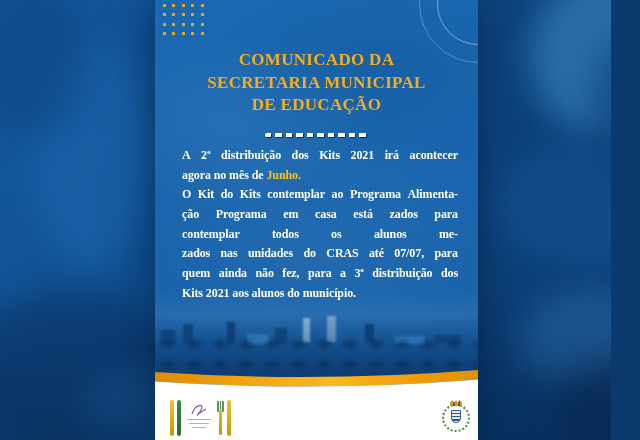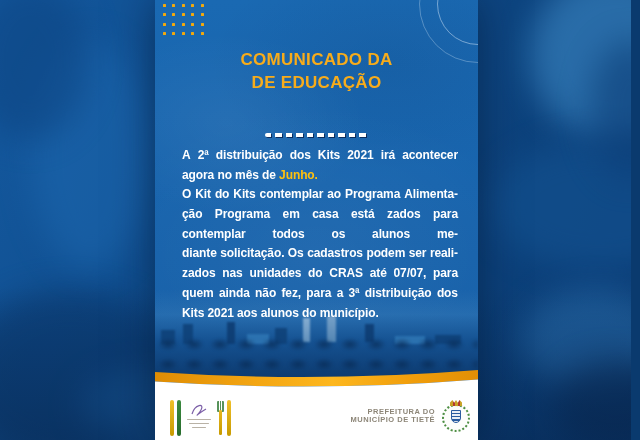--- a/index.html
+++ b/index.html
@@ -1,18 +1,18 @@
 <!DOCTYPE html>
 <html><head>
 <meta charset="utf-8">
 <style>
   html,body{margin:0;padding:0;background:#0a3a6e;}
   #stage{position:relative;width:611px;height:440px;overflow:hidden;
-         font-family:Liberation Sans, sans-serif;
-         background:linear-gradient(115deg,#14599f 0%,#0f4c8c 38%,#0d447f 62%,#0a3a72 100%);padding-left:20px;}
+         font-family:Liberation Serif, serif;
+         background:linear-gradient(115deg,#14599f 0%,#0f4c8c 38%,#0d447f 62%,#0a3a72 100%);}
   .blob{position:absolute;border-radius:50%;filter:blur(16px);}
   .b1{left:530px;top:-30px;width:170px;height:170px;background:#4190cd;opacity:.55;}
   .b2{left:490px;top:140px;width:220px;height:130px;background:#124f8d;opacity:.75;}
   .b3{left:520px;top:290px;width:150px;height:100px;background:#2e76b6;opacity:.5;}
   .b4{left:555px;top:360px;width:120px;height:90px;background:#0a2f5d;opacity:.7;}
   .b5{left:-40px;top:290px;width:220px;height:170px;background:#0b3a70;opacity:.7;}
   .b6{left:30px;top:40px;width:120px;height:230px;background:#1e6ab2;opacity:.5;}
   .b7{left:80px;top:370px;width:140px;height:70px;background:#1b63a9;opacity:.5;}
   .b8{left:590px;top:40px;width:80px;height:140px;background:#0c3e78;opacity:.6;}
   .b9{left:-30px;top:-20px;width:120px;height:160px;background:#0d4583;opacity:.6;}
@@ -131,20 +131,21 @@
         <i style="left: 37.6px; top: 18.8px;"></i>
         <i style="left: 0px; top: 28.2px;"></i>
         <i style="left: 9.4px; top: 28.2px;"></i>
         <i style="left: 18.8px; top: 28.2px;"></i>
         <i style="left: 28.2px; top: 28.2px;"></i>
         <i style="left: 37.6px; top: 28.2px;"></i>
       </div>
 
     <div id="title">
       <div>COMUNICADO DA</div>
+      <div>SECRETARIA MUNICIPAL</div>
       <div>DE EDUCAÇÃO</div>
     </div>
 
     <div id="dashes"></div>
 
     <div id="body-text">
         <div class="bline just">
           <span>A</span>
           <span>2ª</span>
           <span>distribuição</span>
@@ -173,29 +174,20 @@
           <span>está</span>
           <span>zados</span>
           <span>para</span>
         </div>
         <div class="bline just">
           <span>contemplar</span>
           <span>todos</span>
           <span>os</span>
           <span>alunos</span>
           <span>me-</span>
-        </div>
-        <div class="bline just">
-          <span>diante</span>
-          <span>solicitação.</span>
-          <span>Os</span>
-          <span>cadastros</span>
-          <span>podem</span>
-          <span>ser</span>
-          <span>reali-</span>
         </div>
         <div class="bline just">
           <span>zados</span>
           <span>nas</span>
           <span>unidades</span>
           <span>do</span>
           <span>CRAS</span>
           <span>até</span>
           <span>07/07,</span>
           <span>para</span>
@@ -245,24 +237,20 @@
         <span class="tline t3"></span>
       </span>
       <span class="fork">
         <span class="fork-head"></span>
         <span class="fork-handle"></span>
       </span>
       <span class="pencil-y"></span>
     </div>
 
     <div id="right-logo">
-      <div class="org-name">
-        <div>PREFEITURA DO</div>
-        <div>MUNICÍPIO DE TIETÊ</div>
-      </div>
       <div class="coa">
         <span class="wreath"></span>
         <span class="crown"></span>
         <span class="shield"></span>
       </div>
     </div>
   </div>
 </div>
 
 </body></html>

